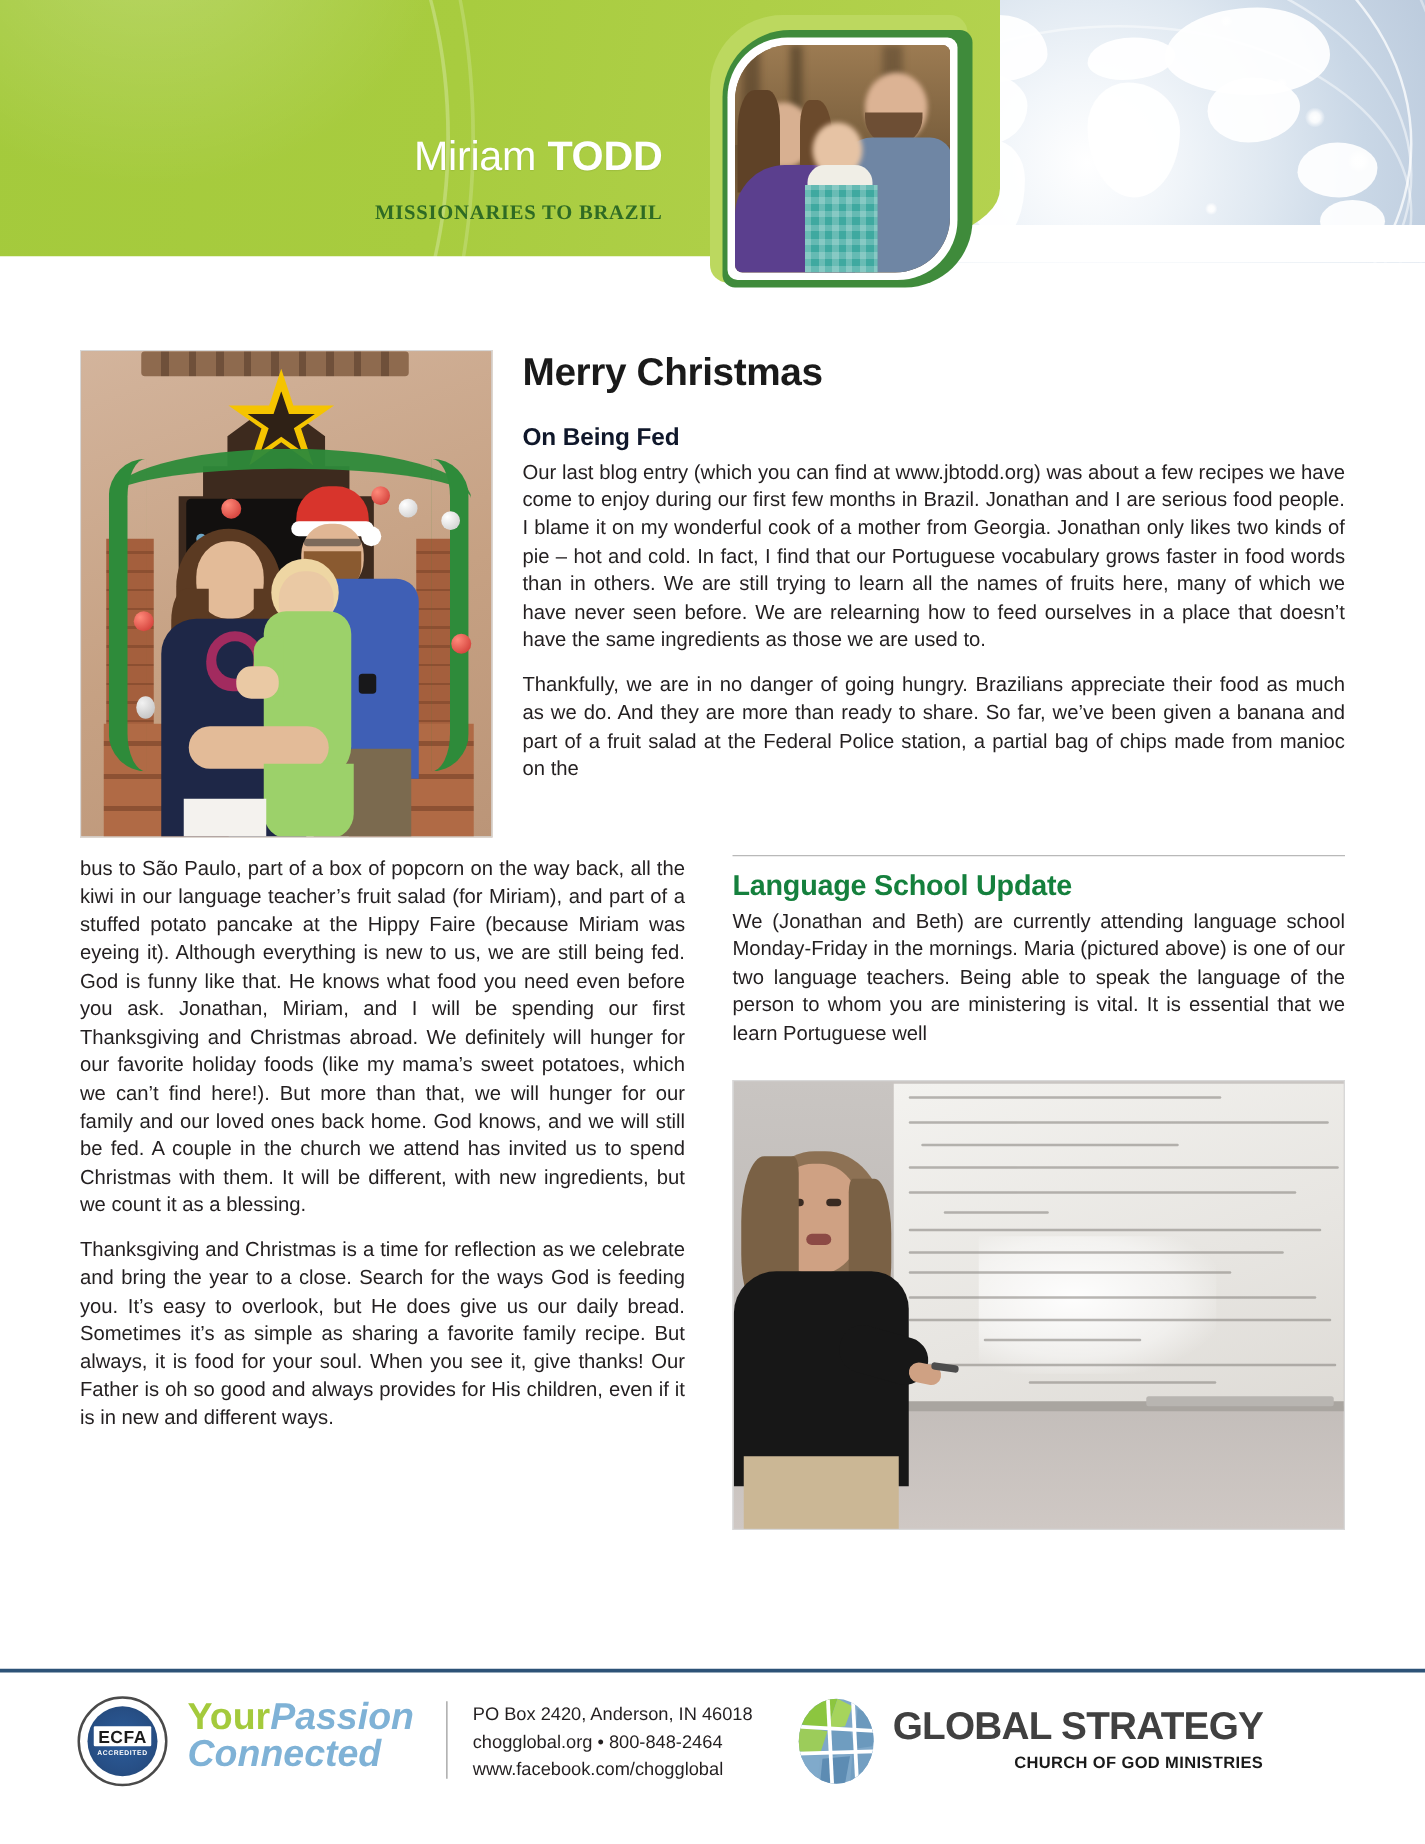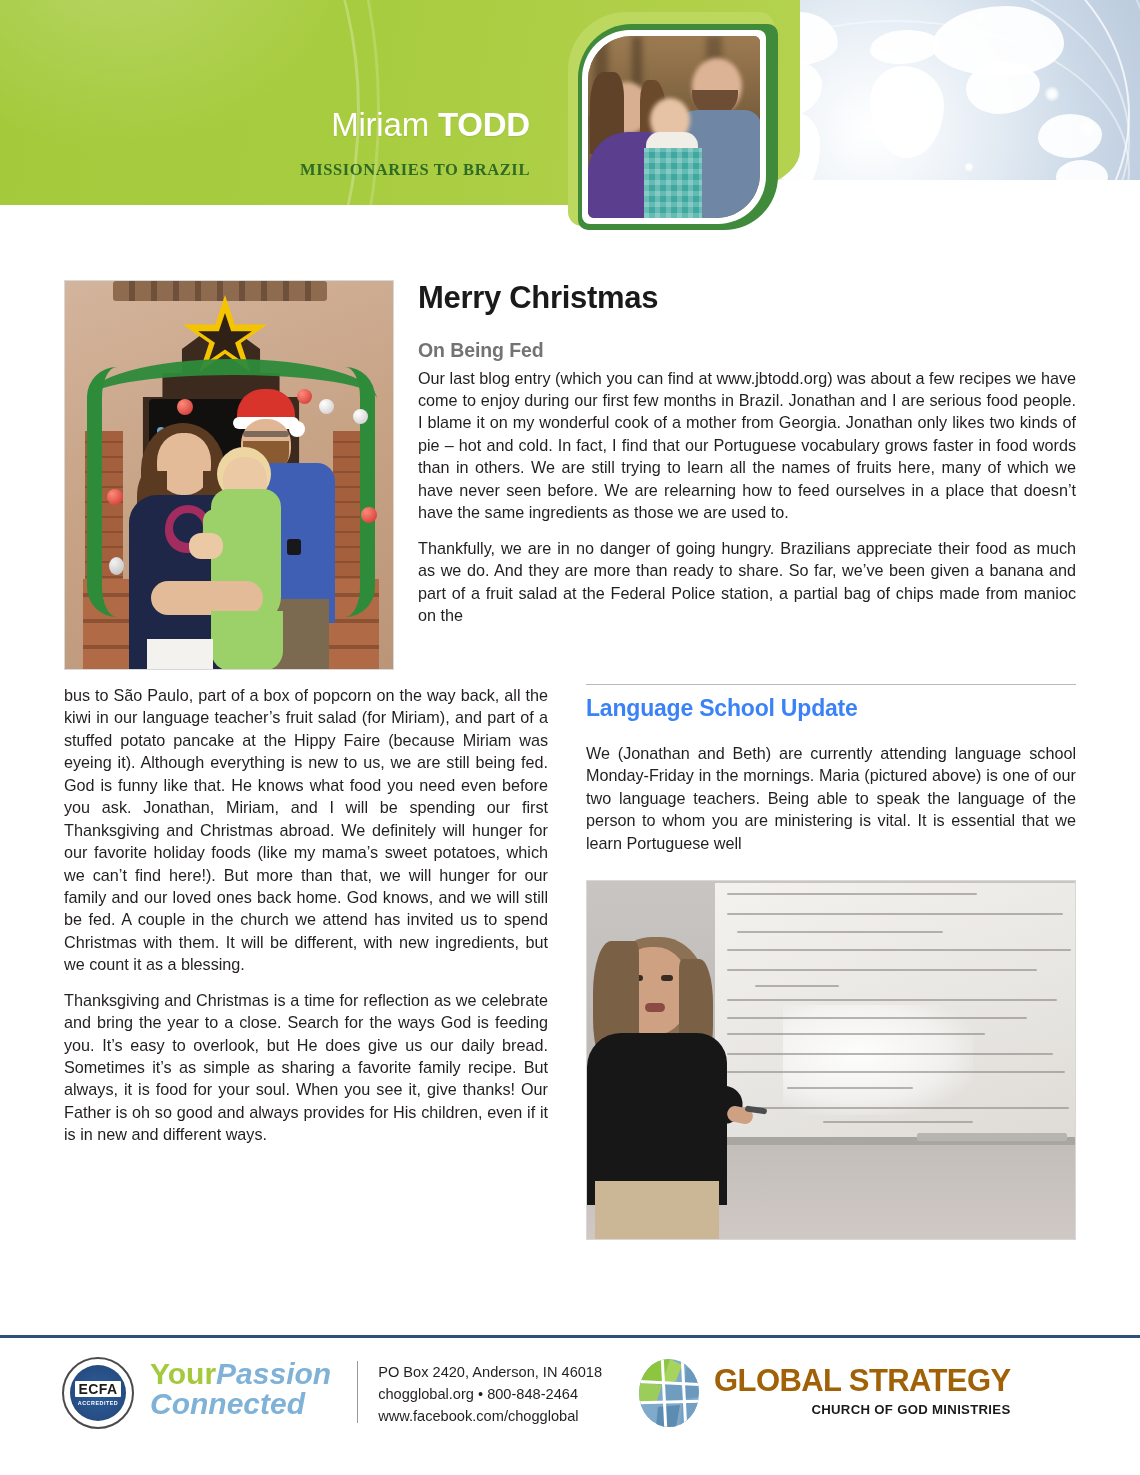--- a/index.html
+++ b/index.html
@@ -165,21 +165,21 @@
     font-size: 31px;
     line-height: 1.18;
     font-weight: 700;
     color: #1a1a1a;
     letter-spacing: -.3px;
     margin-bottom: 22px;
   }
   h2.sect {
     font-size: 19.5px;
     font-weight: 700;
-    color: #737373;
+    color: #0f172a;
     margin-bottom: 5px;
     letter-spacing: -.1px;
   }
   p.body {
     font-size: 16.2px;
     line-height: 1.385;
     text-align: justify;
     color: #231f20;
     margin-bottom: 13px;
   }
@@ -195,22 +195,22 @@
   .col-right { width: 496px; }
 
   hr.rule {
     border: none;
     border-top: 1.6px solid #b9b9b9;
     margin-bottom: 10px;
   }
   h2.sect2 {
     font-size: 23px;
     font-weight: 700;
-    color: #3b82f6;
-    margin-bottom: 20px;
+    color: #15803d;
+    margin-bottom: 4px;
     letter-spacing: -.2px;
   }
 
   .school-photo {
     margin-top: 26px;
     width: 490px;
     height: 360px;
     border: 1px solid #d8d8d8;
     position: relative;
     overflow: hidden;
@@ -269,21 +269,21 @@
 
   .fdiv { width:1px; align-self:stretch; background:#9a9a9a; margin: 4px 20px 6px 0; }
 
   .contact { font-size: 14.6px; line-height: 1.52; color:#231f20; padding-top:4px; margin-right: 34px; flex:0 0 auto;}
 
   .gs { display:flex; align-items:flex-start; flex:0 0 auto; }
   .gs-mark {
     width: 66px; height: 72px; margin-right: 12px; position:relative; flex:0 0 auto;
   }
   .gs-text { padding-top: 8px; }
-  .gs-text .t1 { font-size: 31px; font-weight: 700; letter-spacing: -.6px; color:#a16207; line-height:1; }
+  .gs-text .t1 { font-size: 31px; font-weight: 700; letter-spacing: -.6px; color:#404040; line-height:1; }
   .gs-text .t2 { font-size: 13.2px; font-weight: 700; letter-spacing: .3px; color:#1a1a1a; text-align:right; margin-top:6px;}
 </style>
 </head>
 <body>
 
 <div class="header">
 
   <div class="hdr-globe">
     <div class="arc a1"></div>
       <div class="arc a2"></div>

